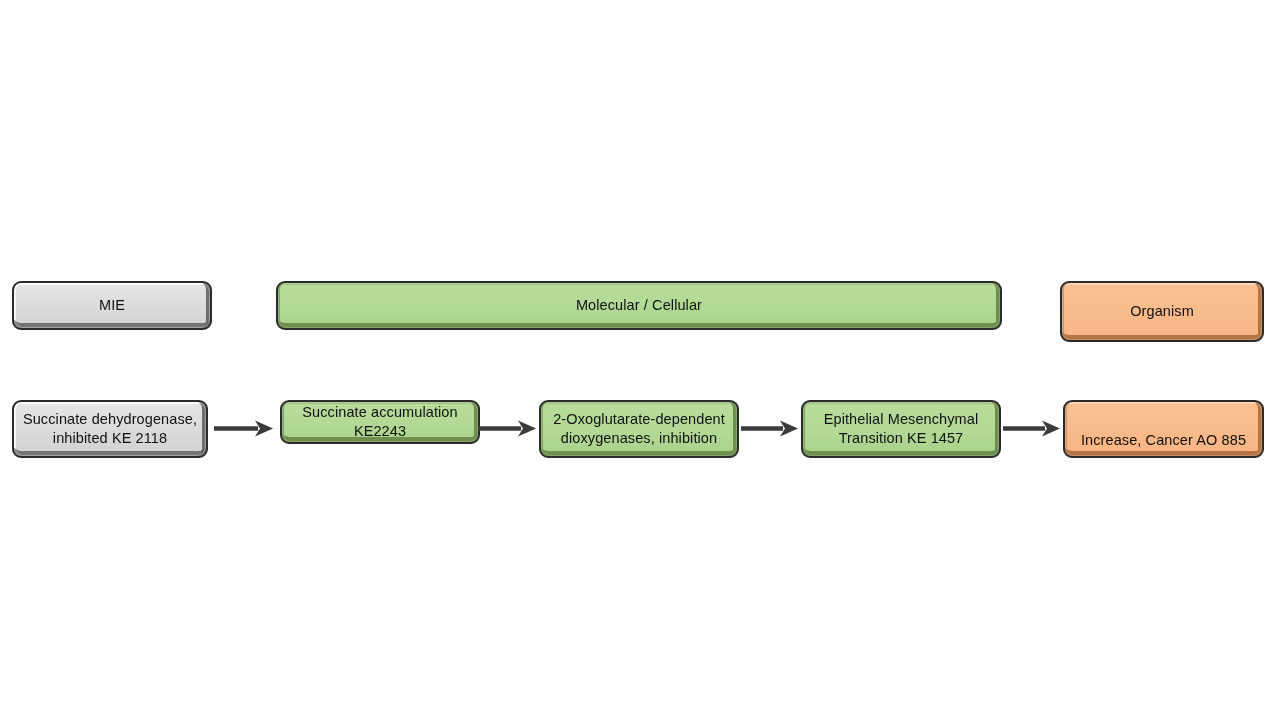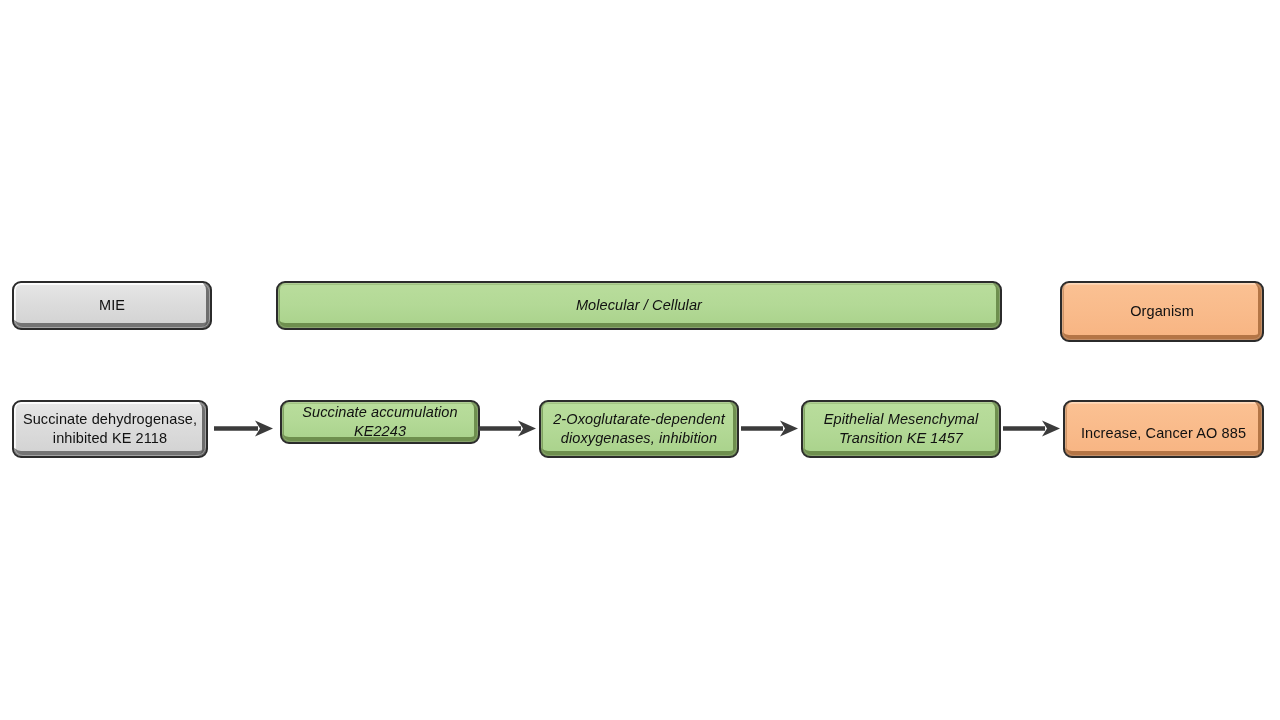--- a/index.html
+++ b/index.html
@@ -28,21 +28,21 @@
     box-sizing: border-box;
     border-radius: 9px;
     display: flex;
     align-items: center;
     justify-content: center;
     text-align: center;
     color: #111111;
     font-size: 14.5px;
     line-height: 19px;
     letter-spacing: 0.1px;
-    padding: 13px 8px;
+    padding: 6px 8px;
     user-select: none;
   }
 
   
   .node .inner {
     position: absolute;
     left: 0; top: 0; right: 0; bottom: 0;
     border-radius: 9px;
     pointer-events: none;
   }
@@ -70,21 +70,20 @@
 
   
   .green {
     border: 2px solid #2b2b2b;
     background: linear-gradient(180deg, #b9dd9c 0%, #b3d996 50%, #a9d28b 100%);
     box-shadow:
       inset -6px 0 0 -2px rgba(106,139,75,0.95),
       inset 0 -7px 0 -2px rgba(106,139,75,0.95),
       inset 4px 0 0 -2px rgba(120,155,88,0.85),
       inset 0 4px 0 -2px rgba(150,184,118,0.7);
-    font-style: italic;
   }
   .green .inner {
     border-radius: 9px;
     box-shadow: inset 0 0 0 1px rgba(255,255,255,0.18);
   }
 
   
   .orange {
     border: 2px solid #2b2b2b;
     background: linear-gradient(180deg, #fbc193 0%, #f9bb8b 50%, #f7b482 100%);

